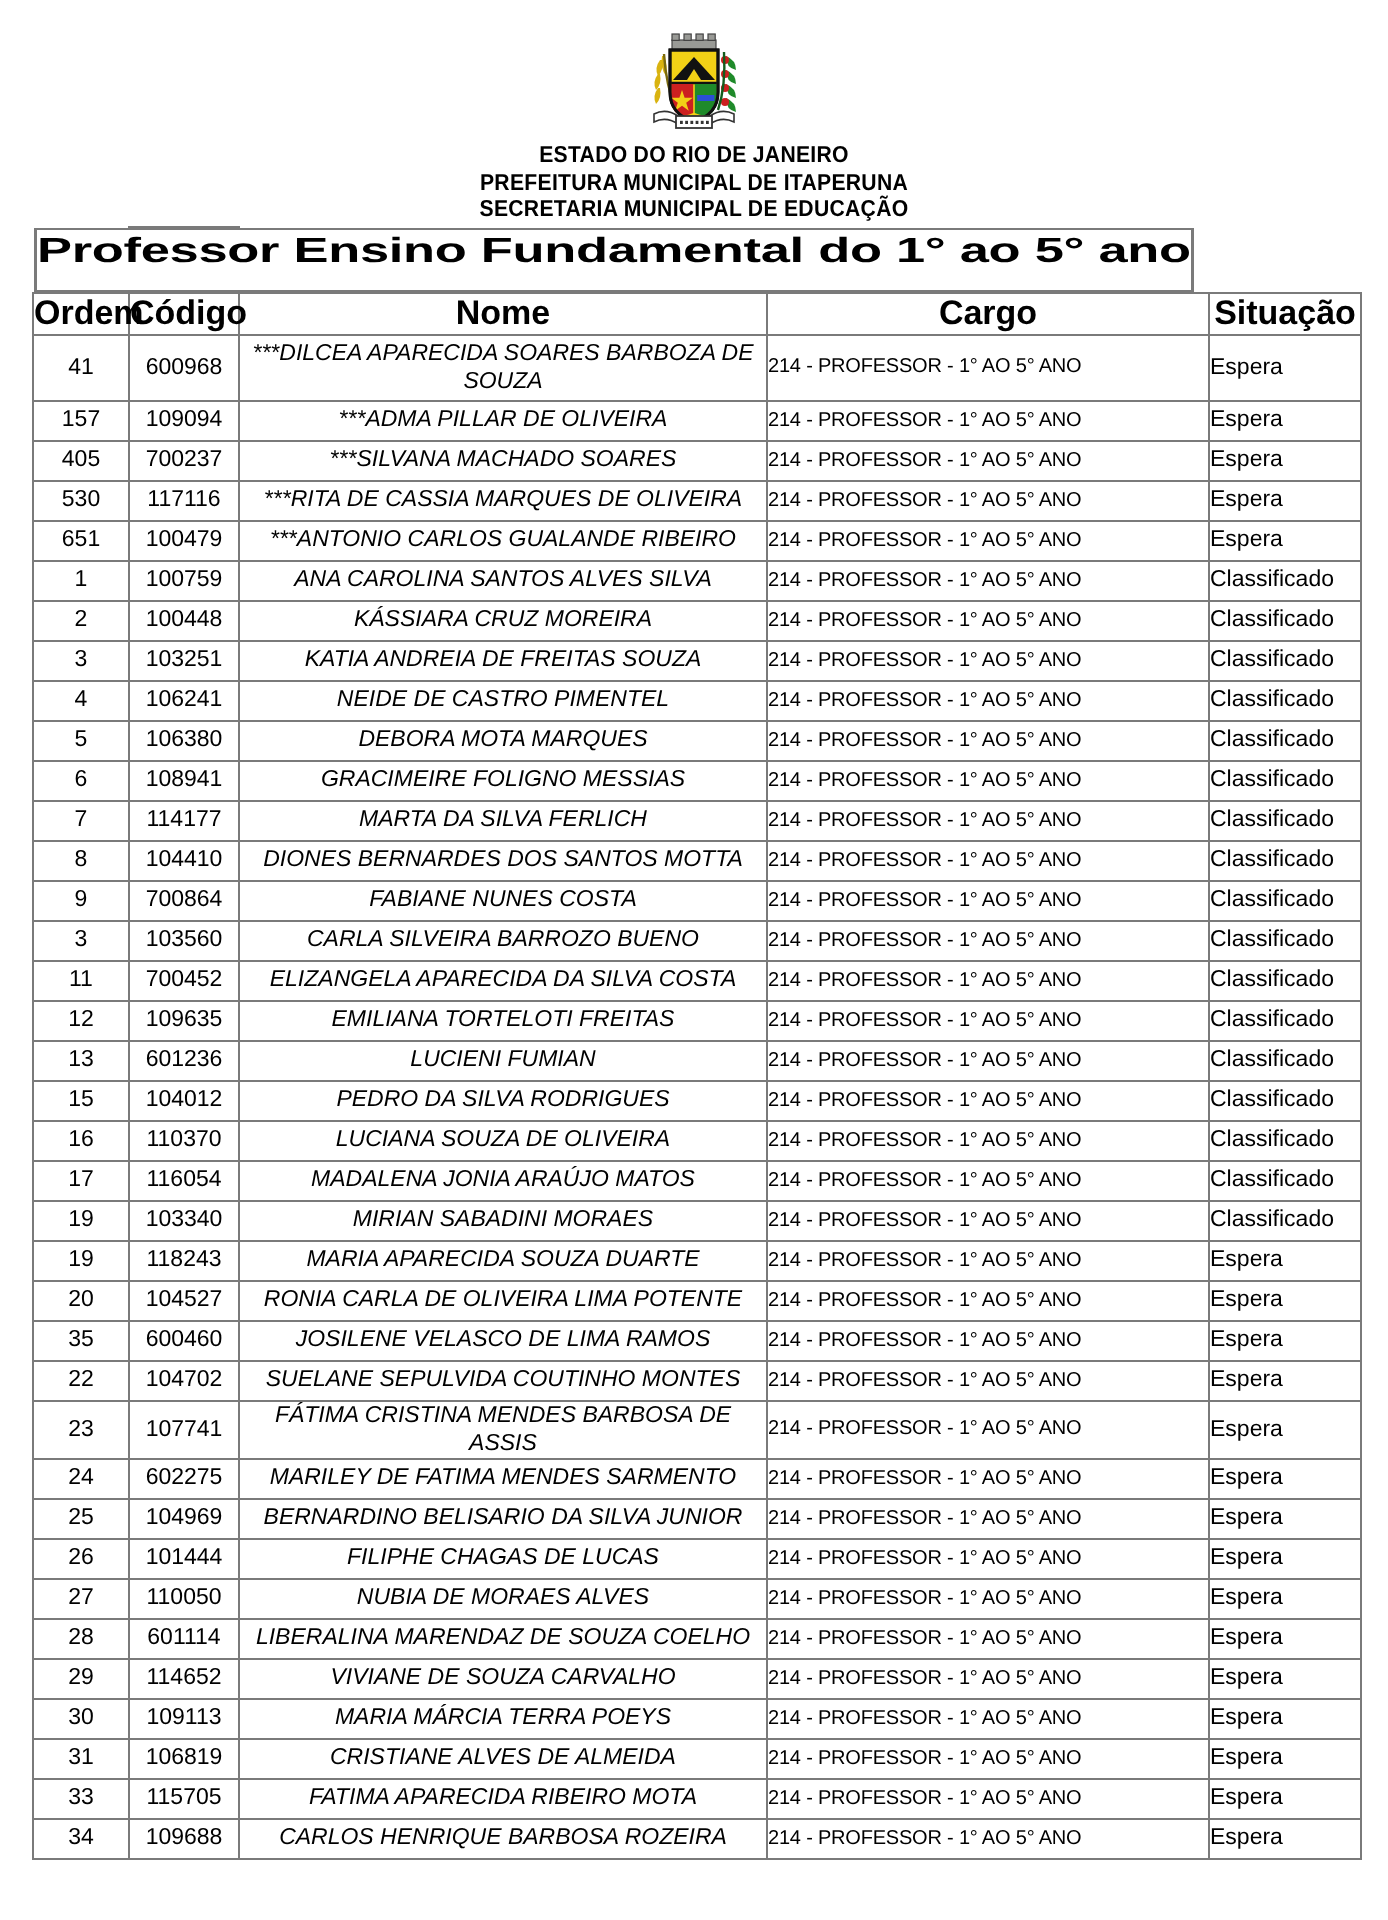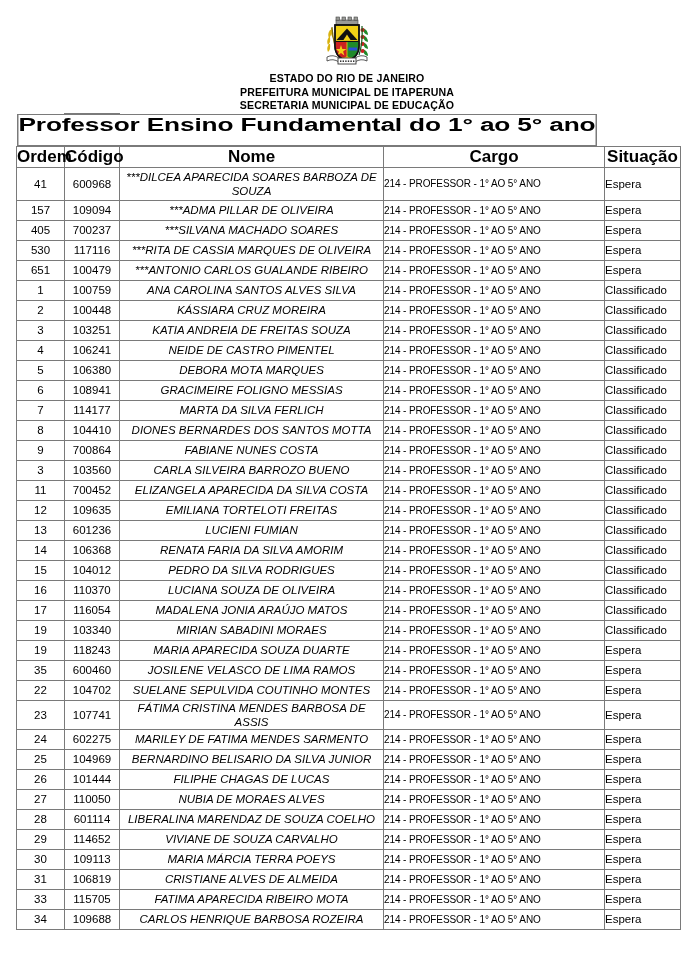--- a/index.html
+++ b/index.html
@@ -353,27 +353,20 @@
             <td class="cell-situacao">Classificado</td>
           </tr>
           <tr>
             <td class="cell-ordem">13</td>
             <td class="cell-codigo">601236</td>
             <td class="cell-nome">LUCIENI FUMIAN</td>
             <td class="cell-cargo">214 - PROFESSOR - 1° AO 5° ANO</td>
             <td class="cell-situacao">Classificado</td>
           </tr>
           <tr>
-            <td class="cell-ordem">14</td>
-            <td class="cell-codigo">106368</td>
-            <td class="cell-nome">RENATA FARIA DA SILVA AMORIM</td>
-            <td class="cell-cargo">214 - PROFESSOR - 1° AO 5° ANO</td>
-            <td class="cell-situacao">Classificado</td>
-          </tr>
-          <tr>
             <td class="cell-ordem">15</td>
             <td class="cell-codigo">104012</td>
             <td class="cell-nome">PEDRO DA SILVA RODRIGUES</td>
             <td class="cell-cargo">214 - PROFESSOR - 1° AO 5° ANO</td>
             <td class="cell-situacao">Classificado</td>
           </tr>
           <tr>
             <td class="cell-ordem">16</td>
             <td class="cell-codigo">110370</td>
             <td class="cell-nome">LUCIANA SOUZA DE OLIVEIRA</td>
@@ -395,20 +388,27 @@
             <td class="cell-situacao">Classificado</td>
           </tr>
           <tr>
             <td class="cell-ordem">19</td>
             <td class="cell-codigo">118243</td>
             <td class="cell-nome">MARIA APARECIDA SOUZA DUARTE</td>
             <td class="cell-cargo">214 - PROFESSOR - 1° AO 5° ANO</td>
             <td class="cell-situacao">Espera</td>
           </tr>
           <tr>
+            <td class="cell-ordem">20</td>
+            <td class="cell-codigo">104527</td>
+            <td class="cell-nome">RONIA CARLA DE OLIVEIRA LIMA POTENTE</td>
+            <td class="cell-cargo">214 - PROFESSOR - 1° AO 5° ANO</td>
+            <td class="cell-situacao">Espera</td>
+          </tr>
+          <tr>
             <td class="cell-ordem">35</td>
             <td class="cell-codigo">600460</td>
             <td class="cell-nome">JOSILENE VELASCO DE LIMA RAMOS</td>
             <td class="cell-cargo">214 - PROFESSOR - 1° AO 5° ANO</td>
             <td class="cell-situacao">Espera</td>
           </tr>
           <tr>
             <td class="cell-ordem">22</td>
             <td class="cell-codigo">104702</td>
             <td class="cell-nome">SUELANE SEPULVIDA COUTINHO MONTES</td>

